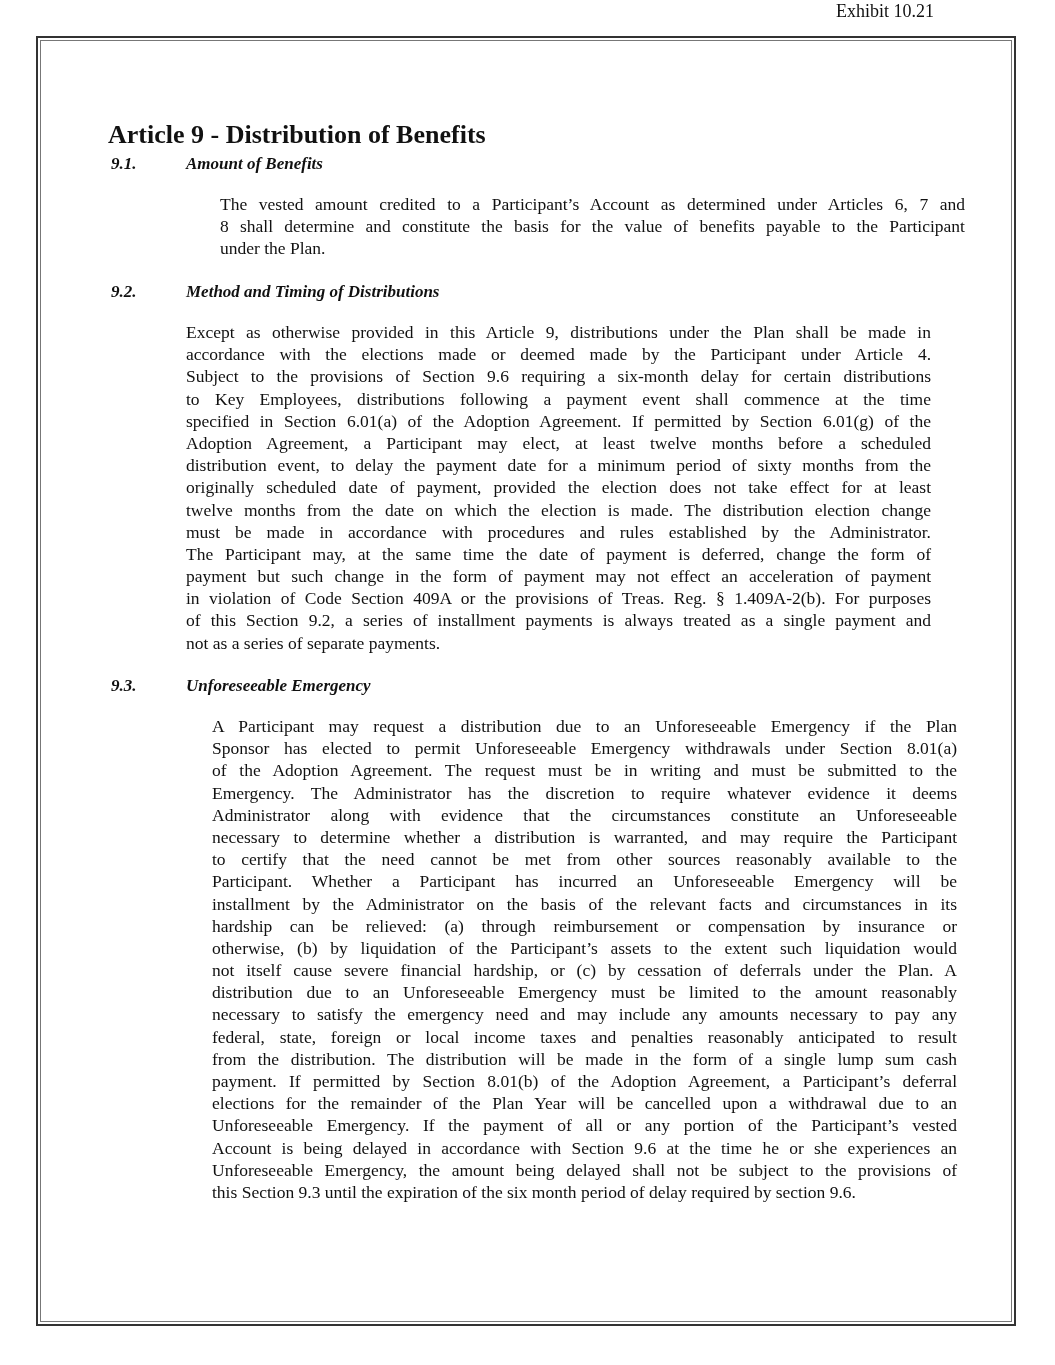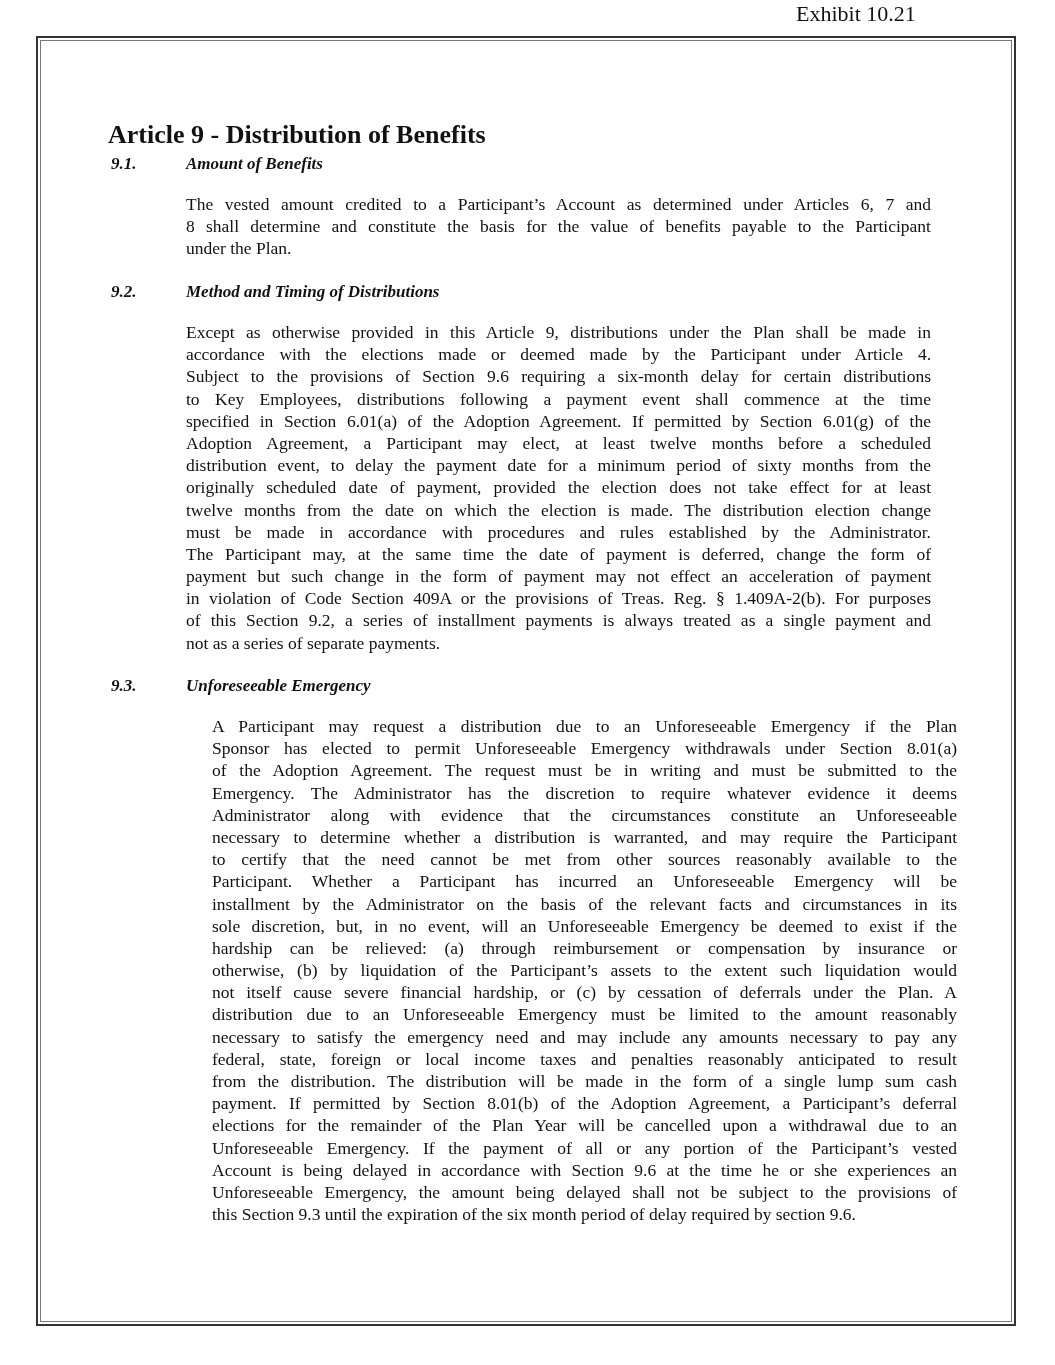--- a/index.html
+++ b/index.html
@@ -1,18 +1,18 @@
 <!DOCTYPE html>
 <html><head>
 <meta charset="utf-8">
 <style>
   html, body { margin: 0; padding: 0; background: #ffffff; }
   body { width: 1055px; height: 1365px; position: relative; overflow: hidden;
          font-family: "Liberation Serif", "DejaVu Serif", serif; color: #111; }
-  .exhibit { position: absolute; top: 1px; left: 796px; font-size: 22px; }
+  .exhibit { position: absolute; top: 1px; left: 836px; font-size: 18px; }
   .frame { position: absolute; left: 36px; top: 36px; width: 980px; height: 1290px;
            border: 2px solid #333; box-sizing: border-box; }
   .frame-inner { position: absolute; left: 2px; top: 2px; right: 2px; bottom: 2px;
                  border: 1px solid #777; }
   .article-title { position: absolute; left: 100px; top: 112px; font-size: 26px; font-weight: bold; margin: 8px; }
   .sec-head { position: absolute; left: 111px; font-size: 17px; font-style: italic; font-weight: bold; margin: 0; }
   .sec-num { display: inline-block; width: 75px; }
   .para { position: absolute; left: 186px; width: 745px; font-size: 17.5px; }
   .line { display: block; height: 22.2px; line-height: 22.2px; white-space: nowrap;
           text-align: justify; text-align-last: justify; }
@@ -25,21 +25,21 @@
 
 <div class="frame">
   <div class="frame-inner"></div>
 </div>
 
 <h1 class="article-title">Article 9 - Distribution of Benefits</h1>
 
 <h2 class="sec-head" style="top:154px;">
   <span class="sec-num">9.1.</span><span>Amount of Benefits</span>
 </h2>
-<div class="para" style="top:193px;">
+<div class="para" style="top:193px;margin-left:34px;">
     <span class="line">The vested amount credited to a Participant’s Account as determined under Articles 6, 7 and</span>
     <span class="line">8 shall determine and constitute the basis for the value of benefits payable to the Participant</span>
     <span class="line last">under the Plan.</span>
   </div>
 
 <h2 class="sec-head" style="top:282px;">
   <span class="sec-num">9.2.</span><span>Method and Timing of Distributions</span>
 </h2>
 <div class="para" style="top:321px;">
     <span class="line">Except as otherwise provided in this Article 9, distributions under the Plan shall be made in</span>
@@ -65,21 +65,20 @@
 <div class="para" style="top:715px;margin-left:26px;">
     <span class="line">A Participant may request a distribution due to an Unforeseeable Emergency if the Plan</span>
     <span class="line">Sponsor has elected to permit Unforeseeable Emergency withdrawals under Section 8.01(a)</span>
     <span class="line">of the Adoption Agreement.  The request must be in writing and must be submitted to the</span>
     <span class="line">Emergency.  The Administrator has the discretion to require whatever evidence it deems</span>
     <span class="line">Administrator along with evidence that the circumstances constitute an Unforeseeable</span>
     <span class="line">necessary to determine whether a distribution is warranted, and may require the Participant</span>
     <span class="line">to certify that the need cannot be met from other sources reasonably available to the</span>
     <span class="line">Participant.  Whether a Participant has incurred an Unforeseeable Emergency will be</span>
     <span class="line">installment by the Administrator on the basis of the relevant facts and circumstances in its</span>
-    <span class="line">sole discretion, but, in no event, will an Unforeseeable Emergency be deemed to exist if the</span>
     <span class="line">hardship can be relieved:  (a) through reimbursement or compensation by insurance or</span>
     <span class="line">otherwise, (b) by liquidation of the Participant’s assets to the extent such liquidation would</span>
     <span class="line">not itself cause severe financial hardship, or (c) by cessation of deferrals under the Plan.  A</span>
     <span class="line">distribution due to an Unforeseeable Emergency must be limited to the amount reasonably</span>
     <span class="line">necessary to satisfy the emergency need and may include any amounts necessary to pay any</span>
     <span class="line">federal, state, foreign or local income taxes and penalties reasonably anticipated to result</span>
     <span class="line">from the distribution.  The distribution will be made in the form of a single lump sum cash</span>
     <span class="line">payment.  If permitted by Section 8.01(b) of the Adoption Agreement, a Participant’s deferral</span>
     <span class="line">elections for the remainder of the Plan Year will be cancelled upon a withdrawal due to an</span>
     <span class="line">Unforeseeable Emergency.  If the payment of all or any portion of the Participant’s vested</span>

